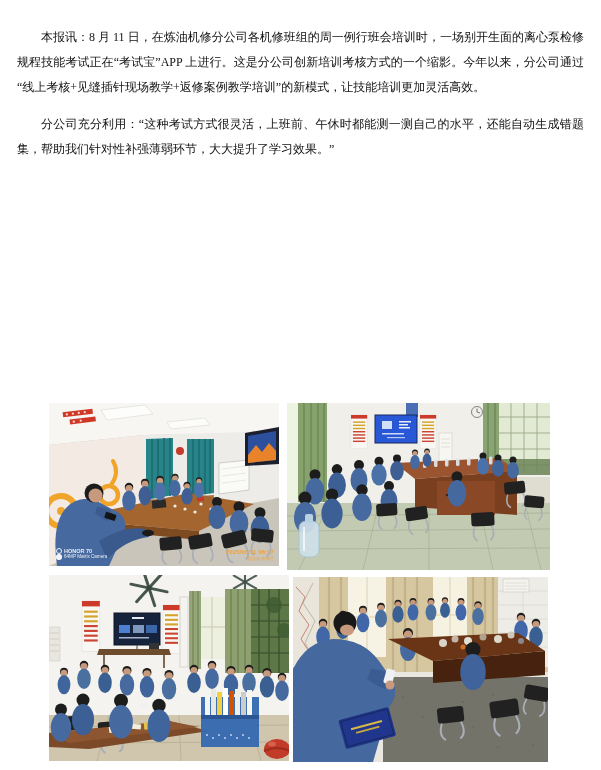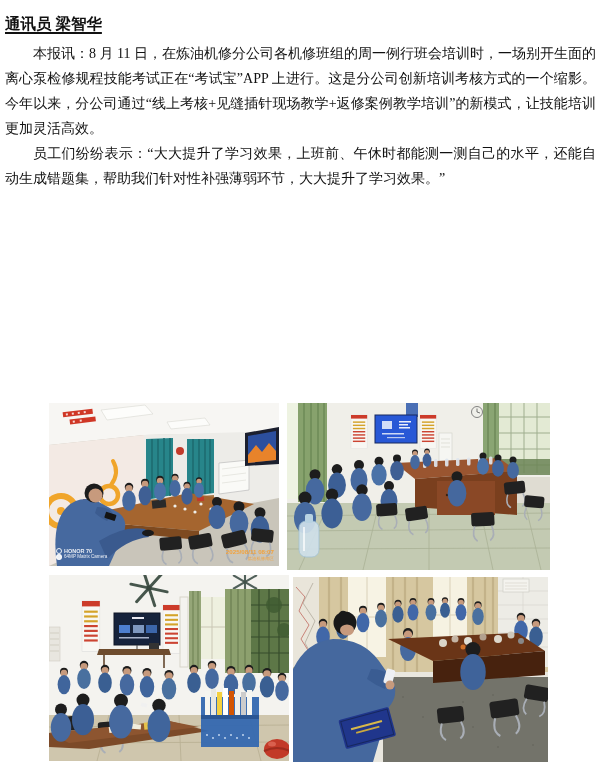--- a/index.html
+++ b/index.html
@@ -2,21 +2,21 @@
 <html lang="zh"><head>
 <meta charset="utf-8">
 <style>
   html,body{margin:0;padding:0;background:#ffffff;}
   #page{position:relative;width:601px;height:770px;background:#fff;overflow:hidden;
         font-family:"Liberation Serif","DejaVu Serif",serif;color:#111;}
   .text-block{position:absolute;left:5px;top:13px;width:591px;}
   .byline{font-size:15.5px;font-weight:bold;line-height:21px;
           text-decoration:underline;text-decoration-thickness:1.5px;text-underline-offset:3px;}
   .body-copy{margin-top:7px;}
-  .body-copy p{margin:0;font-size:14px;line-height:25px;text-align:justify;text-indent:2em;}
+  .body-copy p{margin:12px;font-size:12px;line-height:25px;text-align:justify;text-indent:2em;}
   .photos{position:absolute;left:0;top:0;width:601px;height:770px;}
   .photo{position:absolute;overflow:hidden;}
   .photo svg{display:block;width:100%;height:100%;}
   #photo-1{left:49px;top:403px;width:230px;height:163px;}
   #photo-2{left:287px;top:403px;width:263px;height:167px;}
   #photo-3{left:49px;top:575px;width:240px;height:186px;}
   #photo-4{left:293px;top:577px;width:255px;height:185px;}
   .wm-left{position:absolute;left:7px;bottom:5px;color:rgba(255,255,255,.88);
            font-family:"Liberation Sans","DejaVu Sans",sans-serif;line-height:6.5px;}
   .wm-left .l1{font-size:5.5px;font-weight:bold;}
@@ -29,24 +29,23 @@
   .wm-right .t1{font-size:6.2px;font-weight:bold;}
   .wm-right .t2{font-size:4.4px;opacity:.9;}
   .defs-holder{position:absolute;width:0;height:0;overflow:hidden;}
 </style>
 </head>
 <body>
 
 <div id="page">
 
   <div class="text-block">
-    <div class="byline">通讯员 梁智华</div>
     <div class="body-copy">
       <p>本报讯：8 月 11 日，在炼油机修分公司各机修班组的周一例行班会培训时，一场别开生面的离心泵检修规程技能考试正在“考试宝”APP 上进行。这是分公司创新培训考核方式的一个缩影。今年以来，分公司通过“线上考核+见缝插针现场教学+返修案例教学培训”的新模式，让技能培训更加灵活高效。</p>
-      <p>员工们纷纷表示：“大大提升了学习效果，上班前、午休时都能测一测自己的水平，还能自动生成错题集，帮助我们针对性补强薄弱环节，大大提升了学习效果。”</p>
+      <p>分公司充分利用：“这种考试方式很灵活，上班前、午休时都能测一测自己的水平，还能自动生成错题集，帮助我们针对性补强薄弱环节，大大提升了学习效果。”</p>
     </div>
   </div>
 
   <svg class="defs-holder" aria-hidden="true">
     <defs>
       <g id="prs">
         <circle cx="0" cy="-14" r="5" fill="#1d1d1d"></circle>
         <circle cx="0" cy="-12.3" r="4.2" fill="#c79a7d"></circle>
         <ellipse cx="0" cy="2" rx="8" ry="12" fill="currentColor"></ellipse>
       </g>

